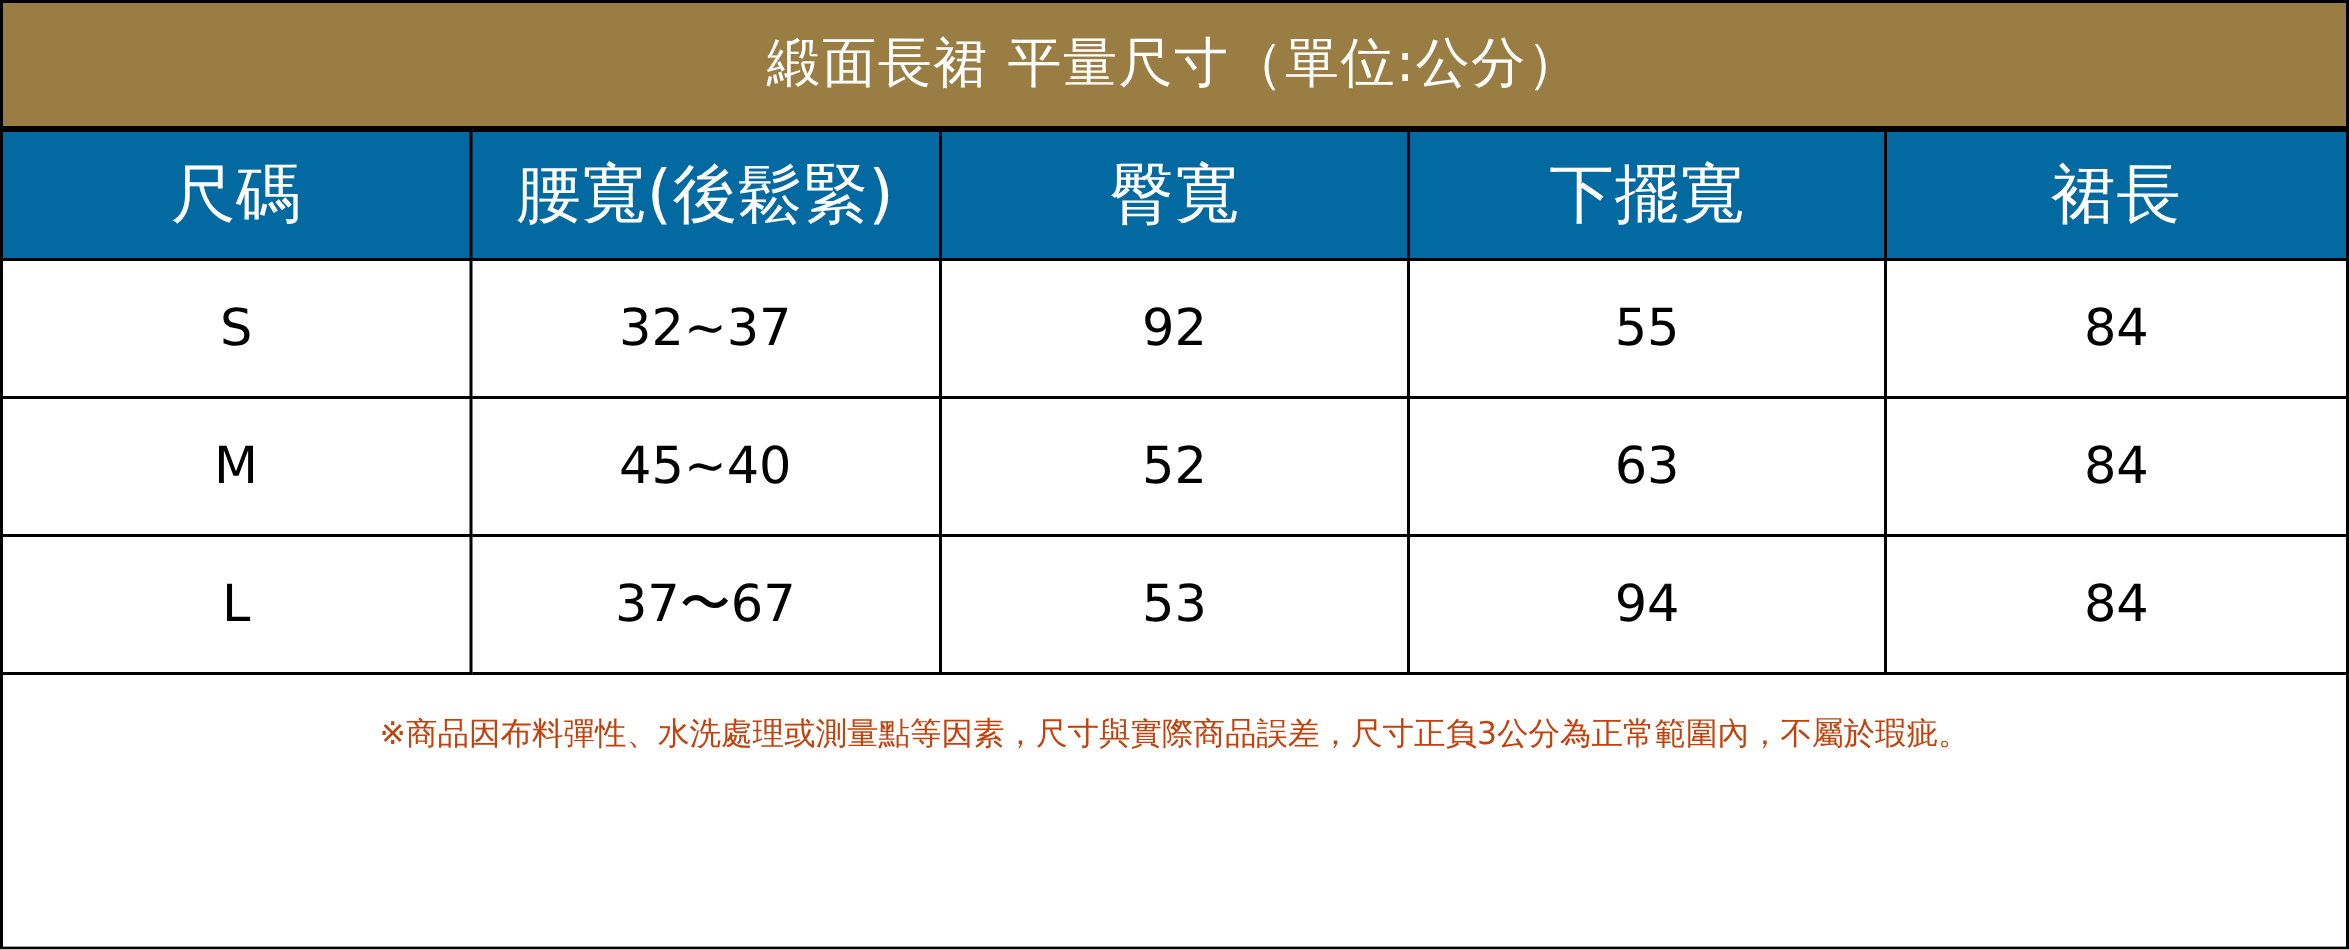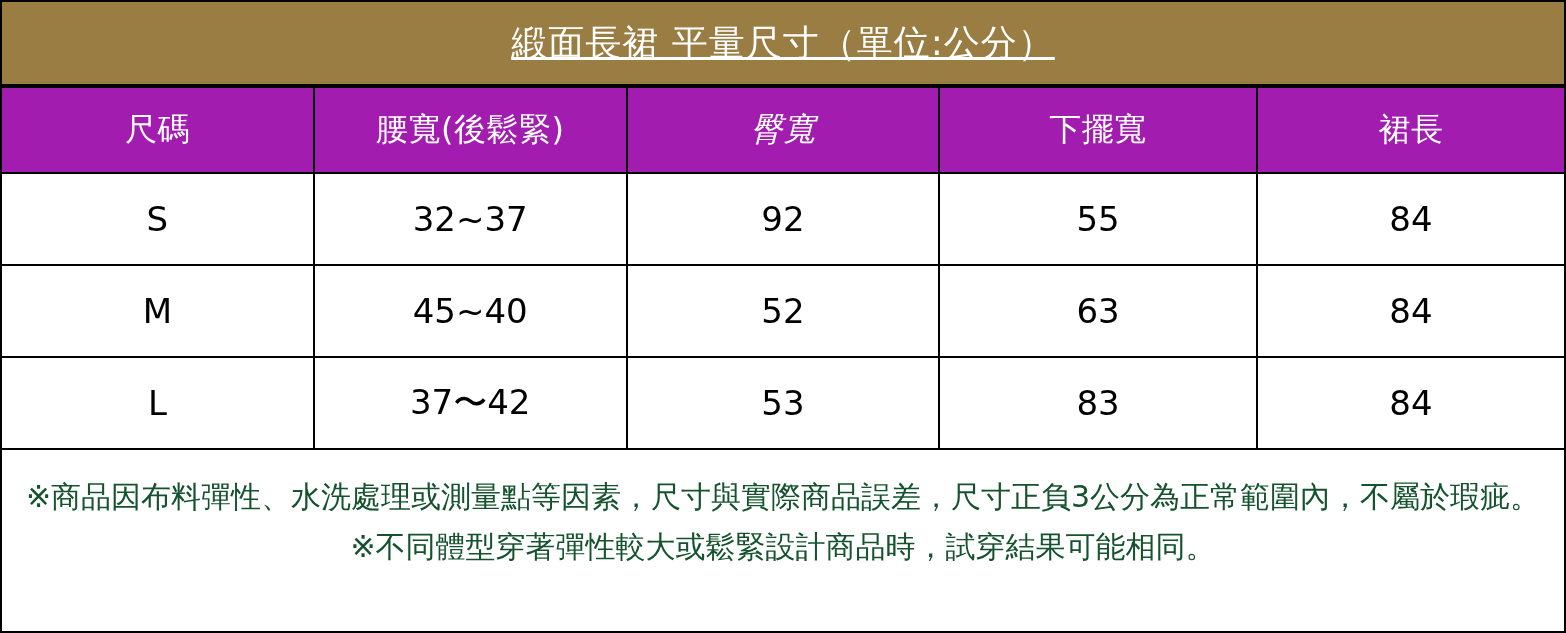--- a/index.html
+++ b/index.html
@@ -25,40 +25,39 @@
     background: #9a7d43;
     color: #ffffff;
     font-size: 36px;
     line-height: 1;
     height: 82px;
     display: flex;
     align-items: center;
     justify-content: center;
     border-bottom: 2px solid #000000;
     letter-spacing: 1px;
-    text-decoration: underline;
   }
   .table-wrap {
     flex: 0 0 auto;
   }
   table.size-table {
     width: 100%;
     border-collapse: collapse;
     table-layout: fixed;
   }
   table.size-table th,
   table.size-table td {
     border: 2px solid #000000;
     text-align: center;
     vertical-align: middle;
   }
   table.size-table tr.header-row th {
-    background: #a21caf;
+    background: #0369a1;
     color: #ffffff;
-    font-size: 32px;
+    font-size: 43px;
     font-weight: normal;
     height: 82px;
     letter-spacing: 0.5px;
   }
   table.size-table tbody td {
     background: #ffffff;
     color: #000000;
     font-size: 34px;
     height: 88px;
     font-weight: normal;
@@ -66,37 +65,37 @@
   table.size-table tr td:first-child,
   table.size-table tr th:first-child {
     border-left: none;
   }
   table.size-table tr td:last-child,
   table.size-table tr th:last-child {
     border-right: none;
   }
   .col-size    { width: 20.0%; }
   .col-waist   { width: 20.0%; }
-  .col-hip     { width: 20.0%; font-style: italic; }
+  .col-hip     { width: 20.0%; }
   .col-hem     { width: 20.3%; }
   .col-length  { width: 19.7%; }
 
   .notes {
     flex: 1 1 auto;
     display: flex;
     flex-direction: column;
     align-items: center;
     justify-content: flex-start;
     padding-top: 22px;
     background: #ffffff;
   }
   .note-line {
-    font-size: 30px;
+    font-size: 21px;
     line-height: 1.65;
-    color: #14532d;
+    color: #c2410c;
     white-space: nowrap;
   }
 </style>
 </head>
 <body>
 
 <div id="size-chart">
 
   <div class="chart-title">緞面長裙 平量尺寸（單位:公分）</div>
 
@@ -121,27 +120,26 @@
         </tr>
         <tr>
           <td>M</td>
           <td>45~40</td>
           <td>52</td>
           <td>63</td>
           <td>84</td>
         </tr>
         <tr>
           <td>L</td>
-          <td>37〜42</td>
+          <td>37〜67</td>
           <td>53</td>
-          <td>83</td>
+          <td>94</td>
           <td>84</td>
         </tr>
       </tbody>
     </table>
   </div>
 
   <div class="notes">
     <div class="note-line">※商品因布料彈性、水洗處理或測量點等因素，尺寸與實際商品誤差，尺寸正負3公分為正常範圍內，不屬於瑕疵。</div>
-    <div class="note-line">※不同體型穿著彈性較大或鬆緊設計商品時，試穿結果可能相同。</div>
   </div>
 
 </div>
 
 </body></html>

